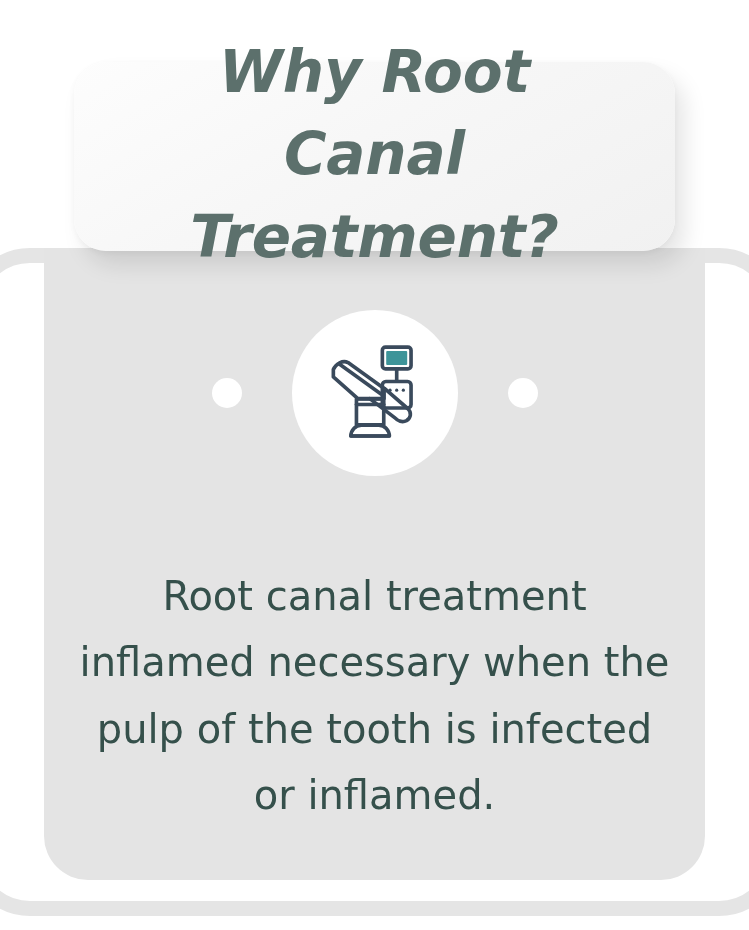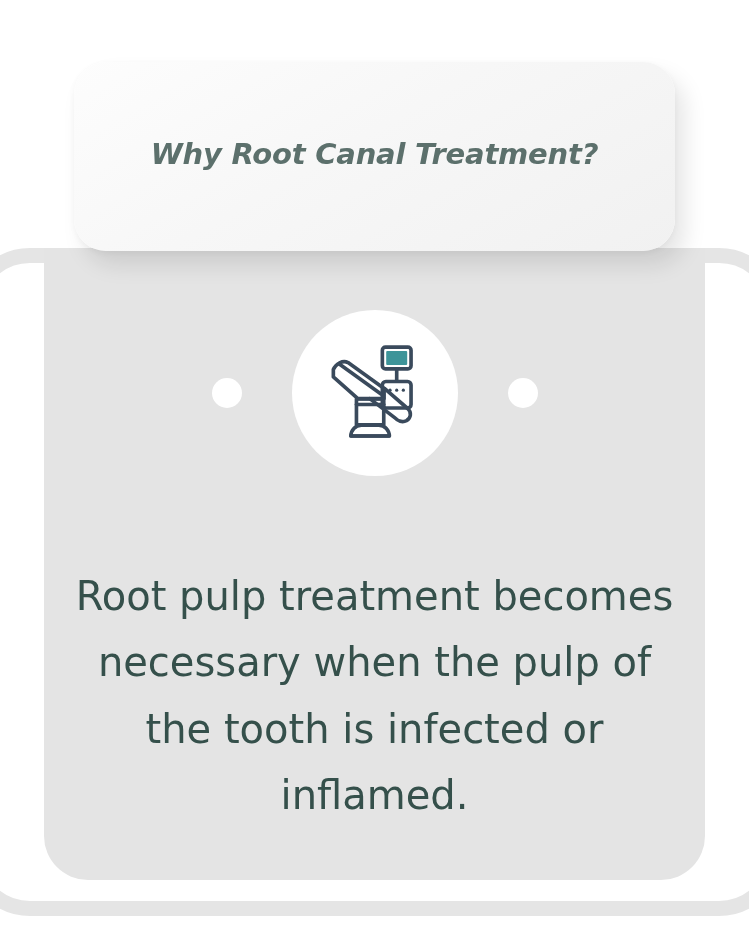--- a/index.html
+++ b/index.html
@@ -63,21 +63,21 @@
     display: flex;
     align-items: center;
     justify-content: center;
     box-sizing: border-box;
     padding: 6px 44px 10px 44px;
   }
 
   .title-text {
     margin: 17px;
     font-family: "DejaVu Sans", "Liberation Sans", sans-serif;
-    font-size: 29px;
+    font-size: 58px;
     font-weight: bold;
     font-style: italic;
     line-height: 1.42;
     letter-spacing: -0.2px;
     text-align: center;
     color: #5C706C;
     user-select: none;
   }
 
   
@@ -188,21 +188,21 @@
           <path d="M45.5 141.5 L 100.5 141.5"></path>
         </svg>
       </div>
 
       <span class="dot-gap-right"></span>
       <span class="side-dot"></span>
 
     </div>
 
     <div class="body-wrap">
-      <p class="body-text">Root pulp treatment becomes necessary when the pulp of the tooth is infected or inflamed.</p>
+      <p class="body-text">Root canal treatment inflamed necessary when the pulp of the tooth is infected or inflamed.</p>
     </div>
 
   </div>
 
   <div class="title-pill">
     <h1 class="title-text">Why Root Canal Treatment?</h1>
   </div>
 
 </div>
 

